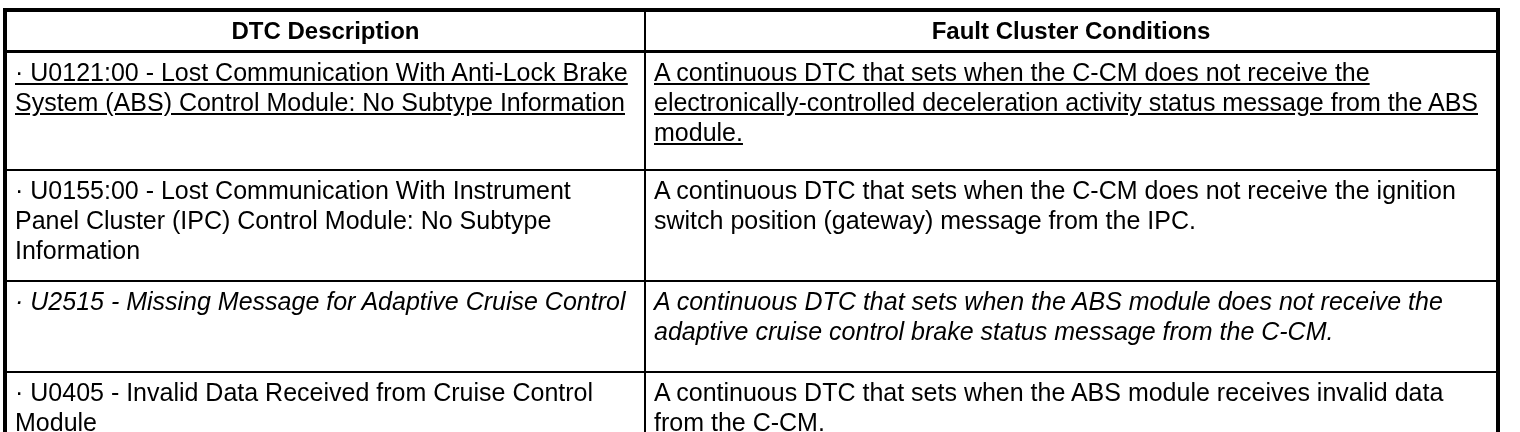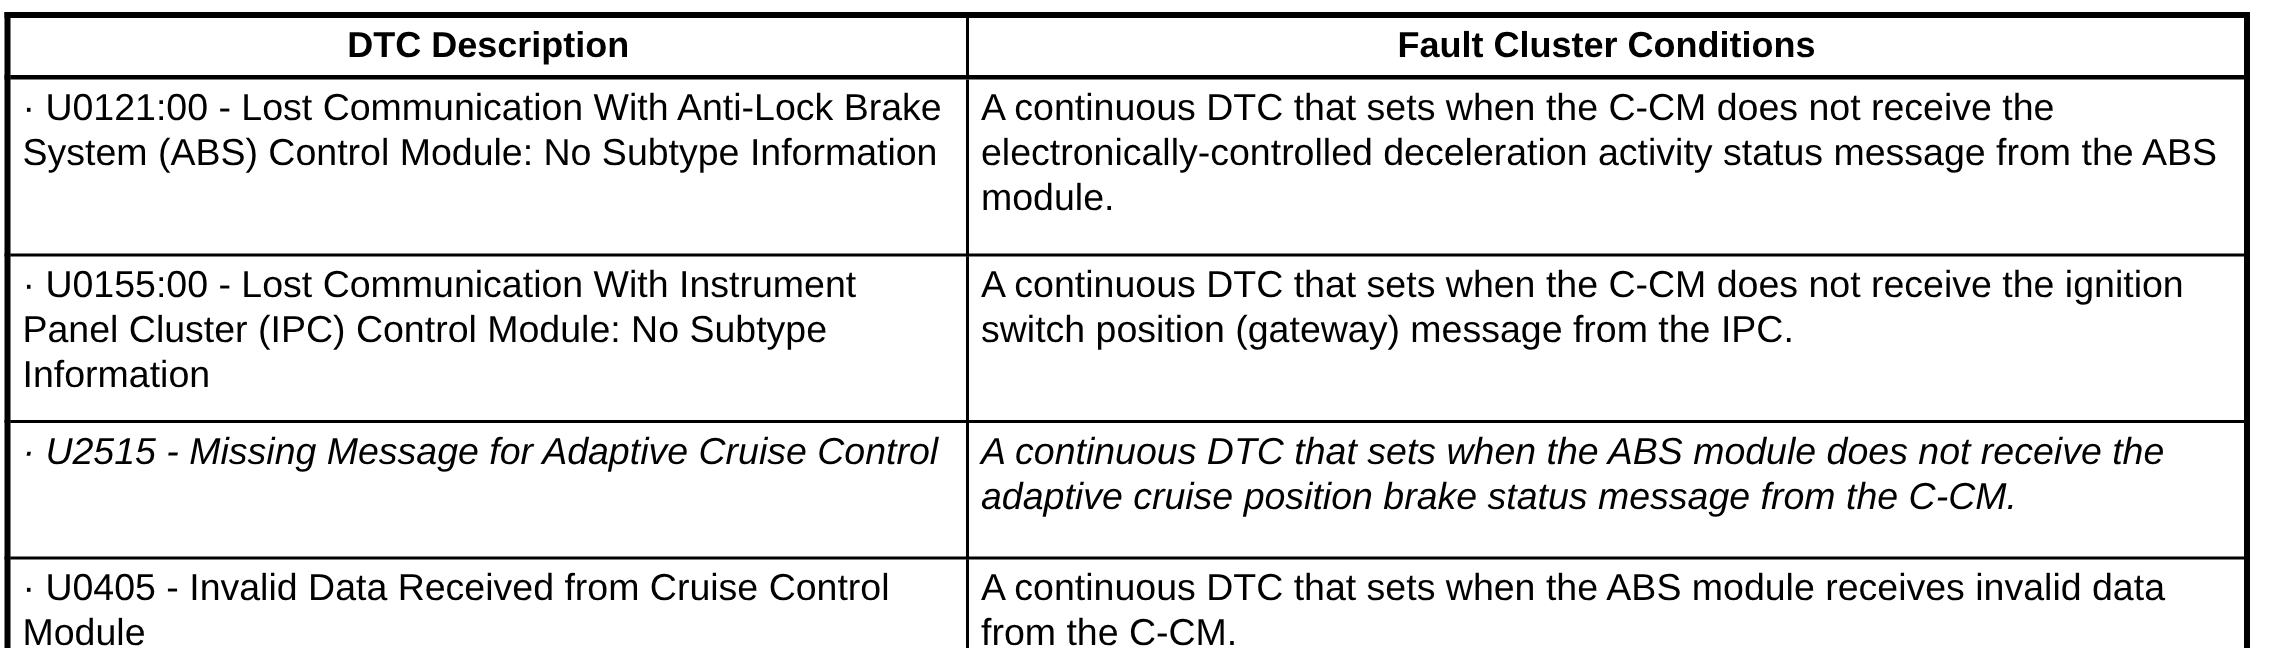--- a/index.html
+++ b/index.html
@@ -34,21 +34,21 @@
     padding: 0 4px;
     letter-spacing: 0px;
   }
   td.cell {
     vertical-align: top;
     padding: 4px 6px 4px 8px;
     font-size: 25px;
     line-height: 30px;
   }
   .cell-text { white-space: pre; }
-  tr.r1 td { height: 108px; }
+  tr.r1 td { height: 108px; text-decoration: underline; }
   tr.r2 td { height: 101px; margin-top: 12px; }
   tr.r3 td { height: 81px; font-style: italic; }
   tr.r4 td { height: 66px; }
 </style>
 </head>
 <body>
 
 <div class="page">
   <table class="dtc-table">
     <colgroup>
@@ -83,21 +83,21 @@
           <div class="cell-text">A continuous DTC that sets when the C-CM does not receive the ignition
 switch position (gateway) message from the IPC.</div>
         </td>
       </tr>
       <tr class="r3">
         <td class="cell">
           <div class="cell-text">· U2515 - Missing Message for Adaptive Cruise Control</div>
         </td>
         <td class="cell">
           <div class="cell-text">A continuous DTC that sets when the ABS module does not receive the
-adaptive cruise position brake status message from the C-CM.</div>
+adaptive cruise control brake status message from the C-CM.</div>
         </td>
       </tr>
       <tr class="r4">
         <td class="cell">
           <div class="cell-text">· U0405 - Invalid Data Received from Cruise Control
 Module</div>
         </td>
         <td class="cell">
           <div class="cell-text">A continuous DTC that sets when the ABS module receives invalid data
 from the C-CM.</div>

